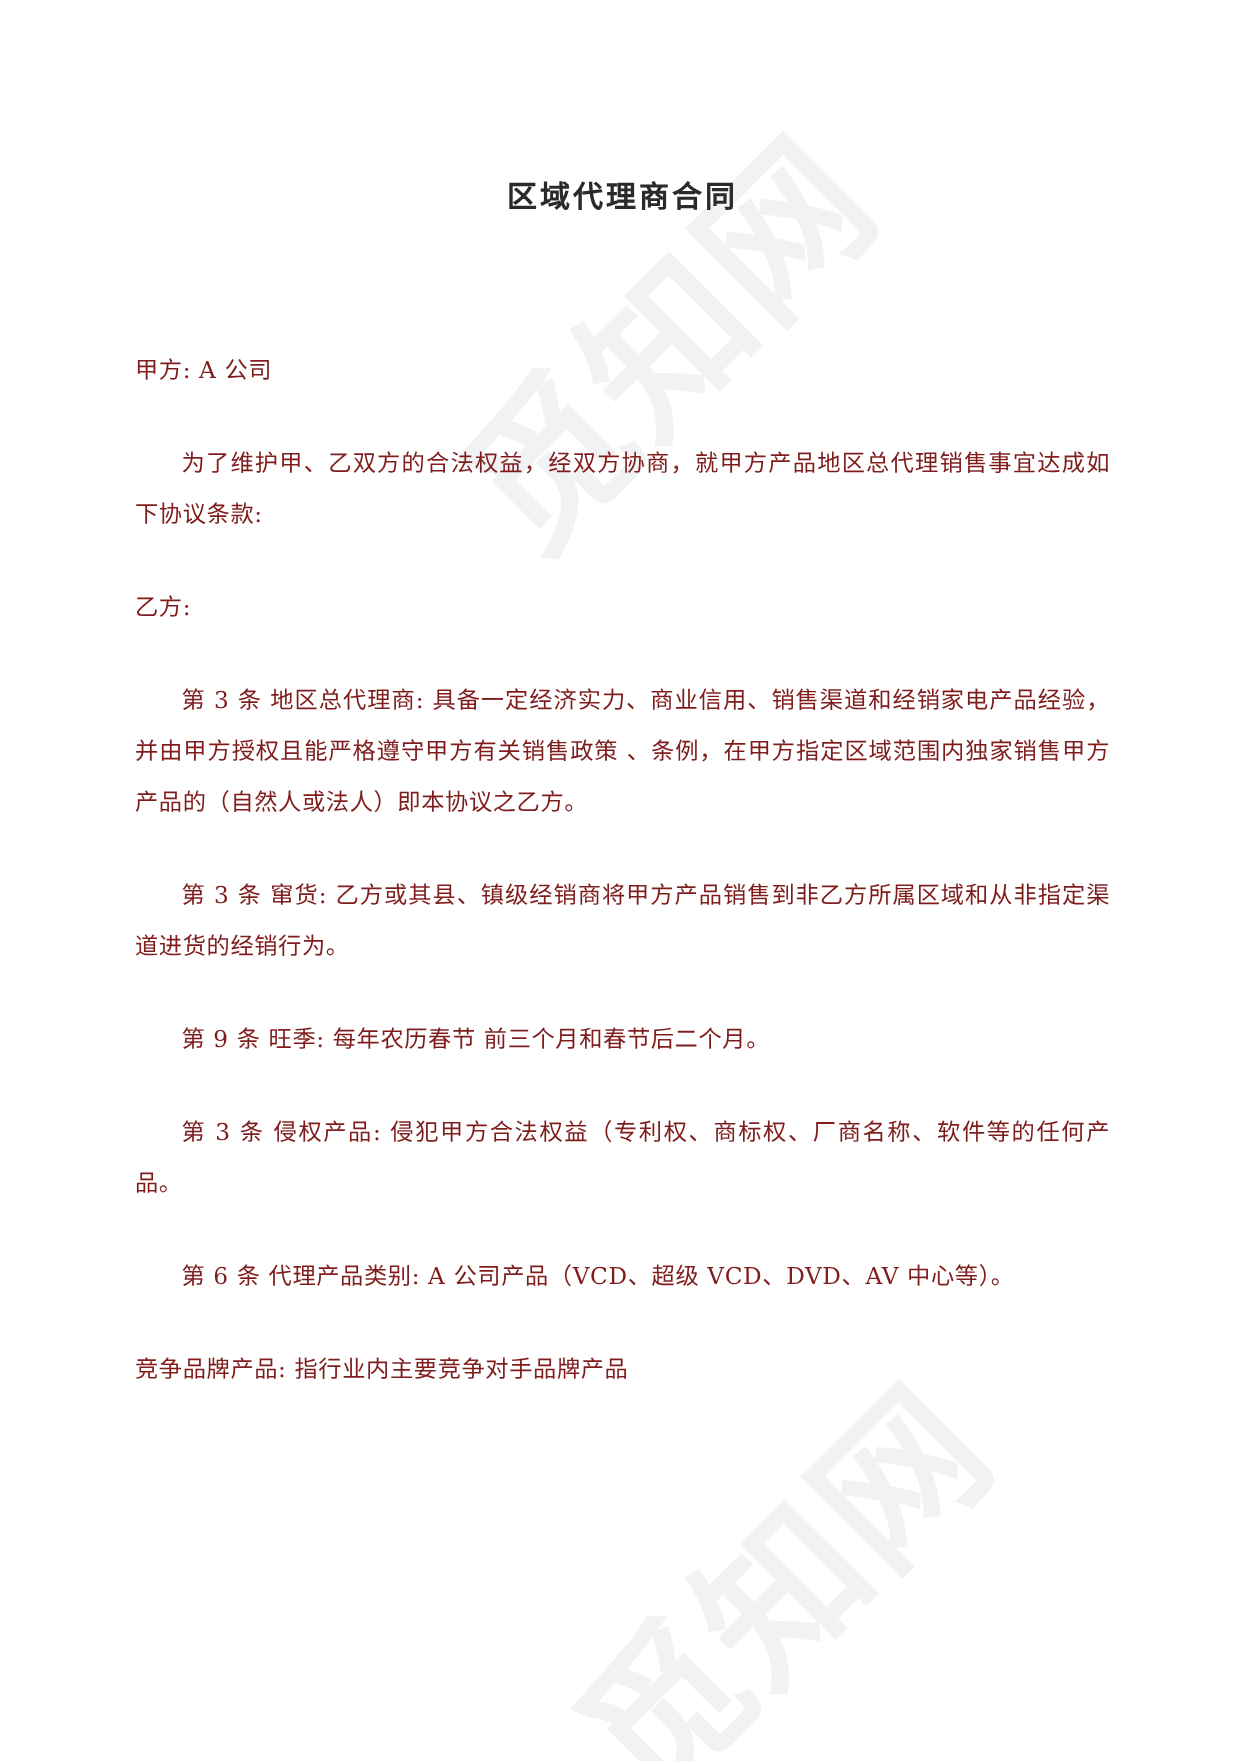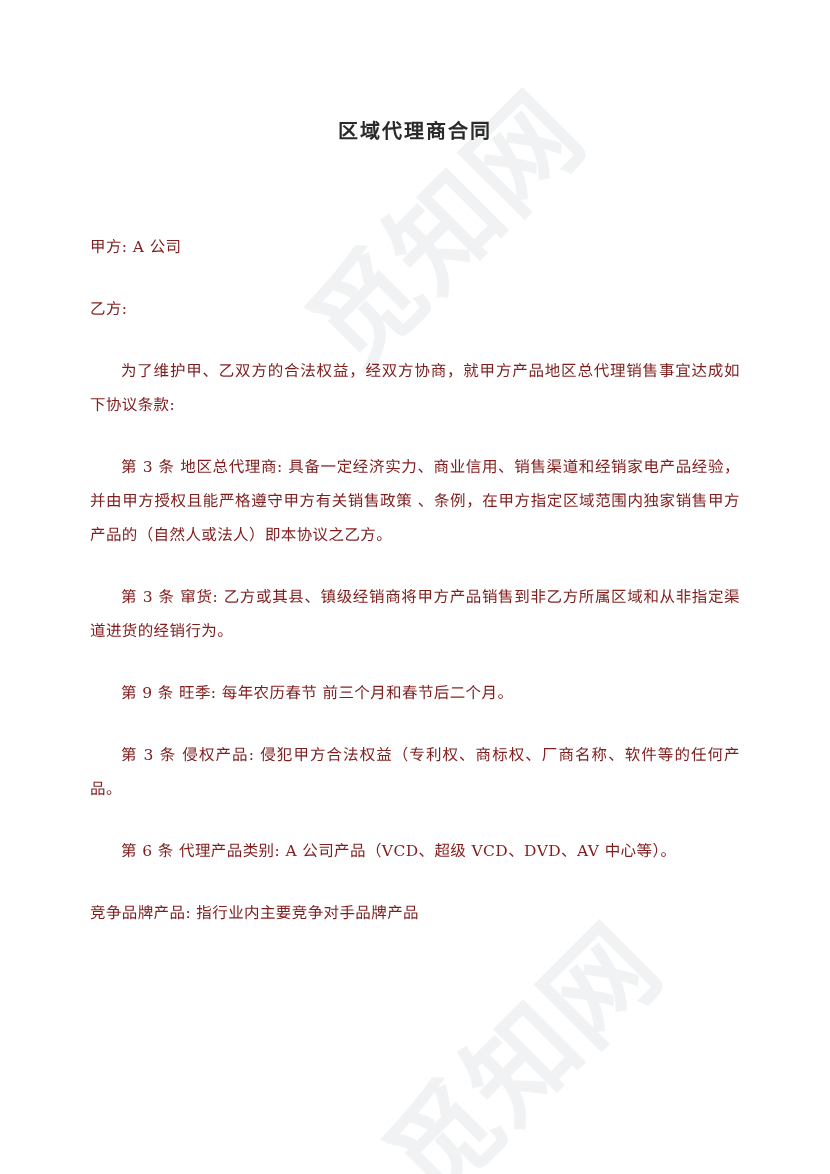--- a/index.html
+++ b/index.html
@@ -105,23 +105,23 @@
   </div>
 
   <div class="doc">
 
     <h1 class="doc-title">区域代理商合同</h1>
 
     <div class="body-block">
 
       <p class="para">甲方: A 公司</p>
 
+      <p class="para indent">为了维护甲、乙双方的合法权益，经双方协商，就甲方产品地区总代理销售事宜达成如下协议条款:</p>
+
       <p class="para">乙方:</p>
-
-      <p class="para indent">为了维护甲、乙双方的合法权益，经双方协商，就甲方产品地区总代理销售事宜达成如下协议条款:</p>
 
 
       <p class="para indent">第 3 条 地区总代理商: 具备一定经济实力、商业信用、销售渠道和经销家电产品经验，并由甲方授权且能严格遵守甲方有关销售政策 、条例，在甲方指定区域范围内独家销售甲方产品的（自然人或法人）即本协议之乙方。</p>
 
 
       <p class="para indent">第 3 条 窜货: 乙方或其县、镇级经销商将甲方产品销售到非乙方所属区域和从非指定渠道进货的经销行为。</p>
 
       <p class="para indent">第 9 条 旺季: 每年农历春节 前三个月和春节后二个月。</p>
 
       <p class="para indent">第 3 条 侵权产品: 侵犯甲方合法权益（专利权、商标权、厂商名称、软件等的任何产品。</p>

